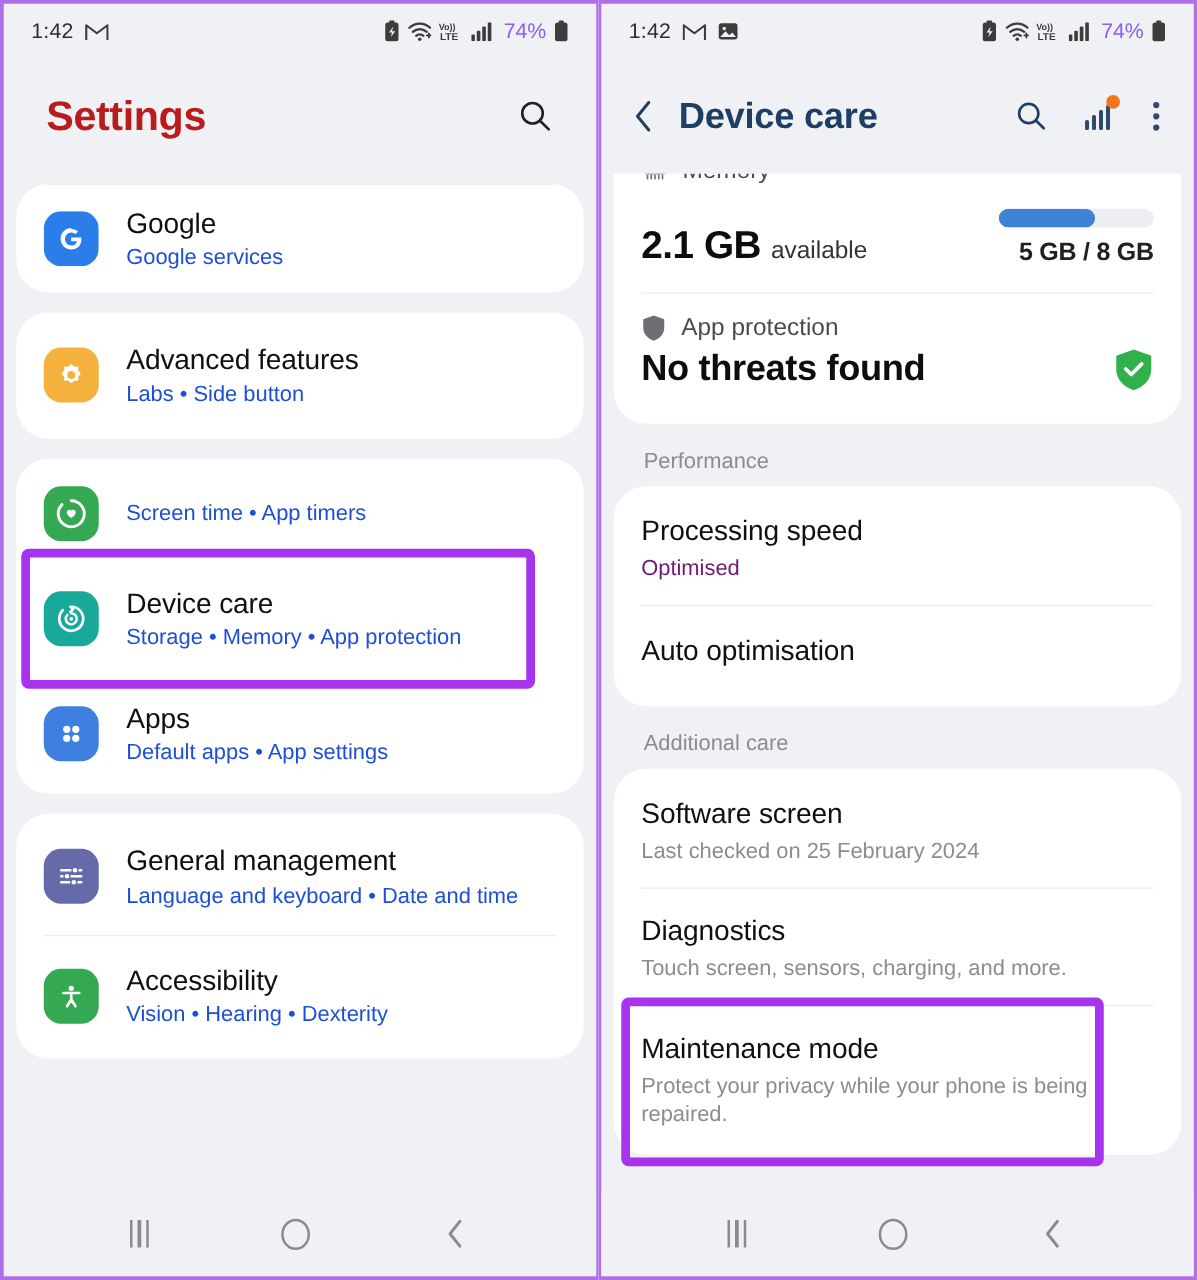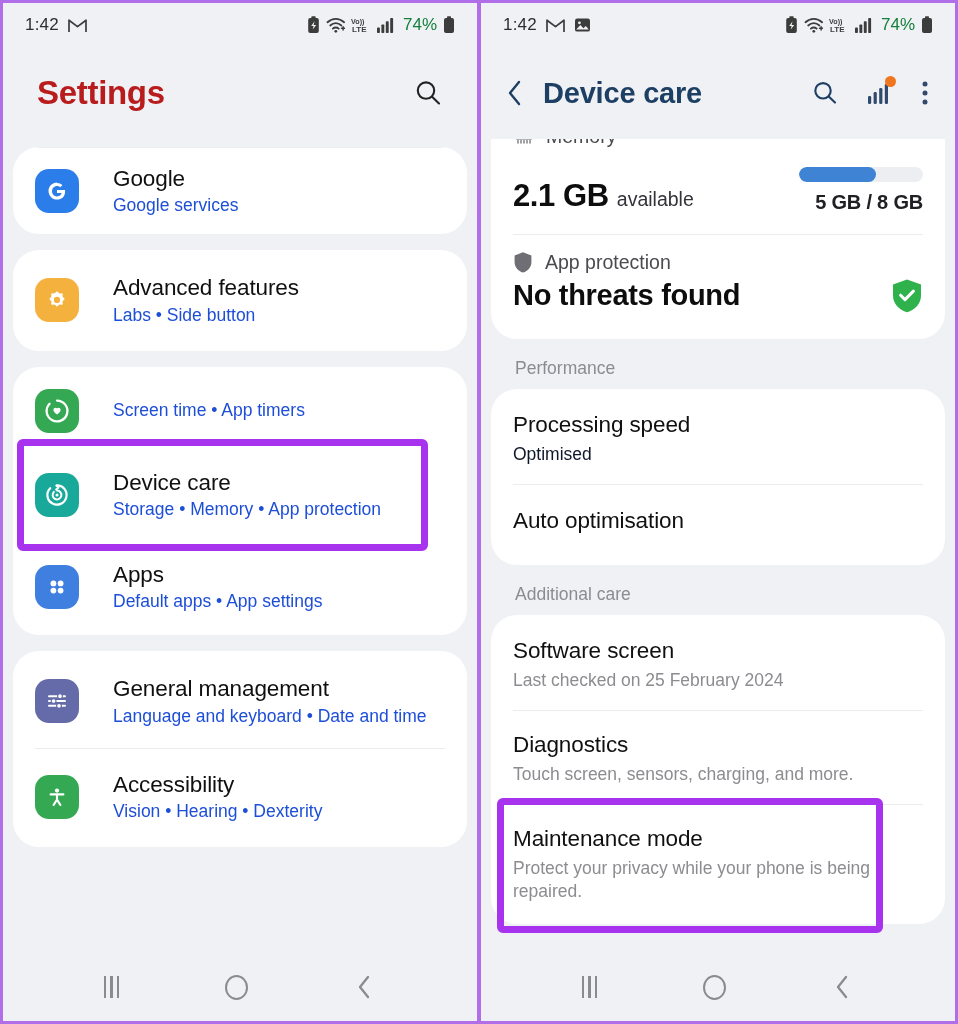--- a/index.html
+++ b/index.html
@@ -29,21 +29,21 @@
   
   .statusbar {
     height: 44px;
     display: flex; align-items: center;
     padding: 0 22px;
     color: #3c3c3c;
   }
   .sb-left { display:flex; align-items:center; gap:9px; }
   .sb-time { font-size: 17px; font-weight: 500; letter-spacing: .2px; color:#2e2e2e; }
   .sb-right { margin-left:auto; display:flex; align-items:center; gap:6px; }
-  .sb-pct { font-size: 17px; font-weight:500; color:#15803d; margin-left:2px;}
+  .sb-pct { font-size: 17px; font-weight:500; color:#8b5cf6; margin-left:2px;}
   .ico { display:inline-flex; align-items:center; justify-content:center; }
 
   
   .settings-header {
     height: 92px;
     display:flex; align-items:center;
     padding: 0 34px 0 34px;
   }
   .settings-title {
     font-size: 33px; font-weight: 700; color:#b91c1c; letter-spacing:-.3px;
@@ -55,21 +55,21 @@
   .card {
     background:#ffffff;
     border-radius: 26px;
     margin-bottom: 14px;
     padding: 0 0;
     position: relative;
   }
   .row {
     display:flex; align-items:center;
     padding: 17px 22px;
-    gap: 34px;
+    gap: 22px;
     min-height: 62px;
   }
   .row-texts { display:flex; flex-direction:column; gap:3px; flex:1; min-width:0;}
   .row-title { font-size: 22.5px; color:#101010; line-height:1.22; letter-spacing:-.1px;}
   .row-sub   { font-size: 17.5px; color:#1d4ed8; line-height:1.25; }
   .sep { height:1px; background:#ececef; margin: 0 22px; }
   .top-sep { height:1px; background:#eceef1; margin: 8px 24px 0 24px; }
 
   
   .appicon {
@@ -141,21 +141,21 @@
   .prot-shield { margin-left:auto; }
 
   .section-label {
     font-size: 17.5px; color:#8b8b93;
     padding: 19px 24px 10px 24px;
   }
   .rcard { background:#fff; border-radius:26px; position:relative; }
   .rrow { padding: 20px 22px; }
   .rrow-title { font-size: 22.5px; color:#101010; line-height:1.25; letter-spacing:-.1px;}
   .rrow-sub { font-size: 17.5px; color:#8c8c91; margin-top:4px; line-height:1.3;}
-  .rrow-sub.blue { color:#0f172a; }
+  .rrow-sub.blue { color:#701a75; }
   .hl-maint { left: 6px; right: 62px; top: -7px; bottom: -9px; }
 
   
   .navbar {
     position:absolute; left:0; right:0; bottom:0;
     height: 68px;
     display:flex; align-items:center; justify-content:space-around;
     padding: 0 48px;
     background:#f0f1f5;
   }

